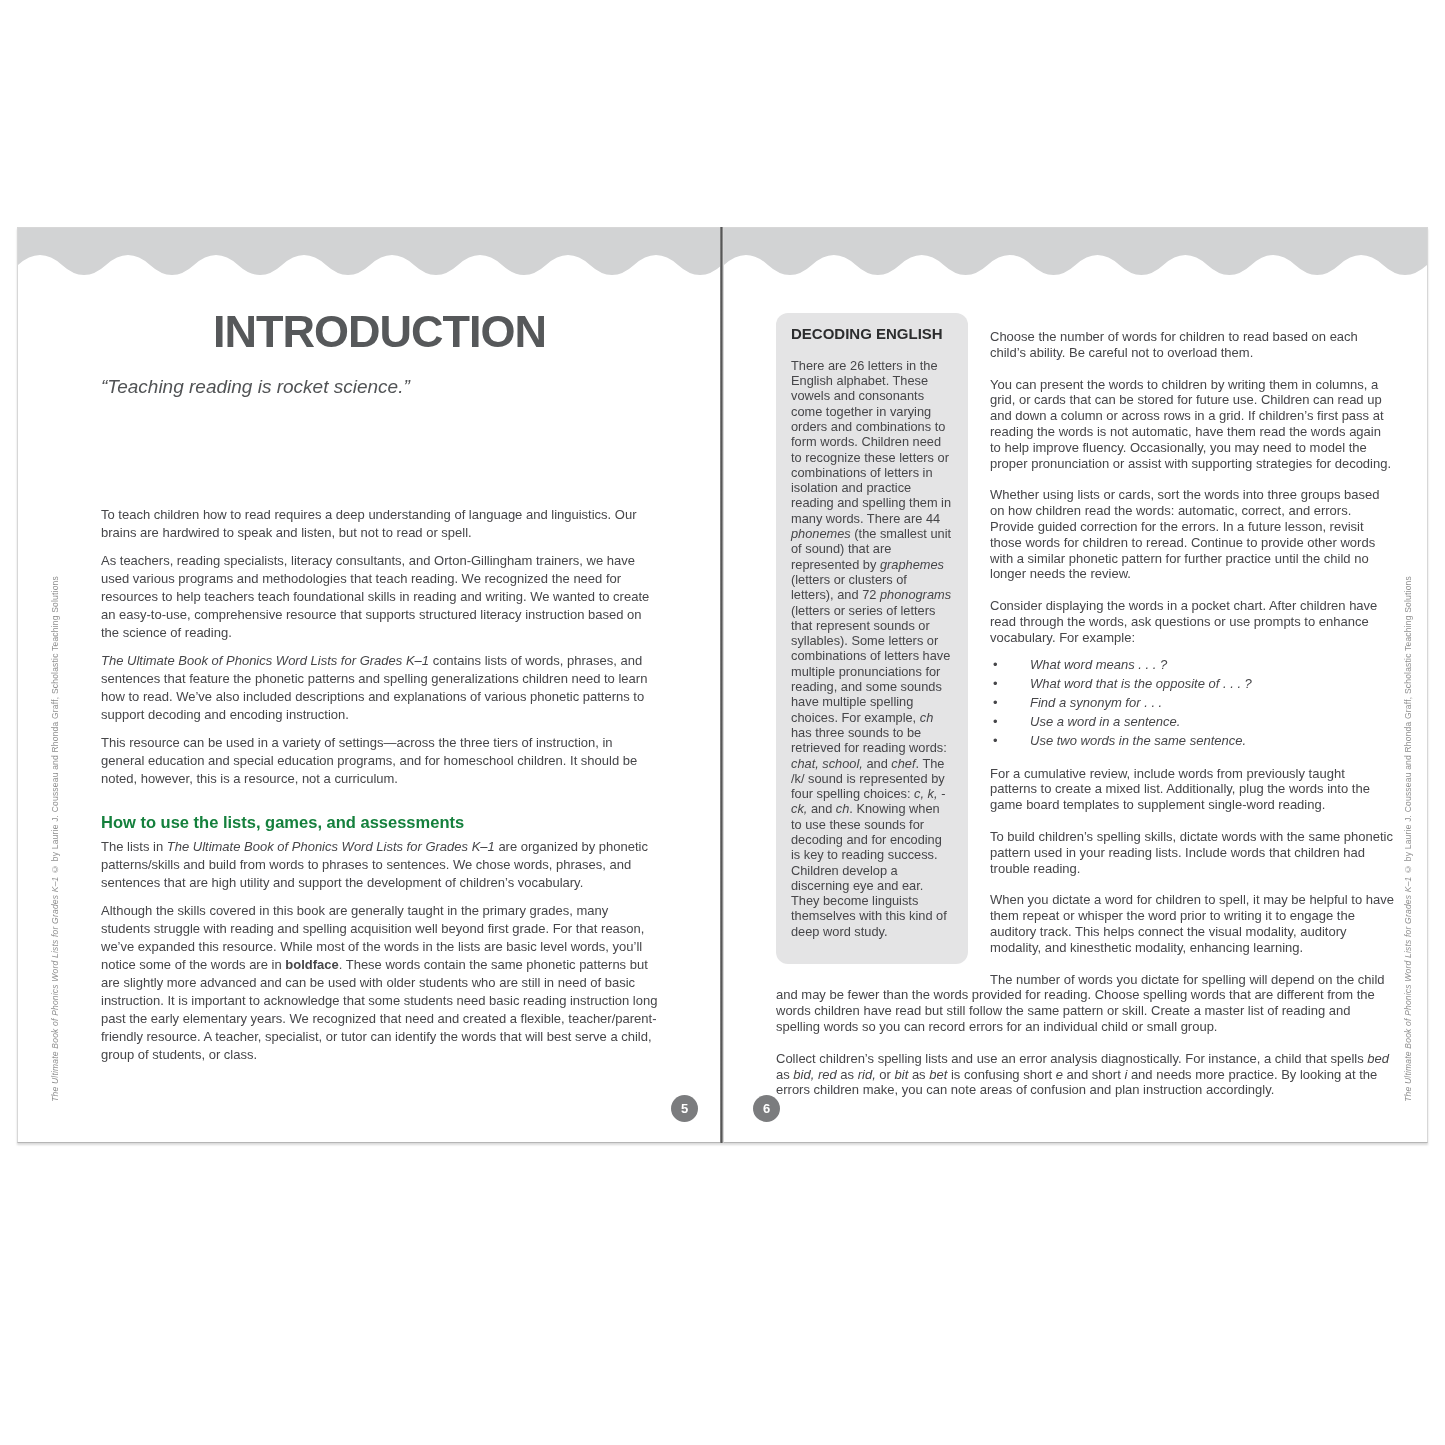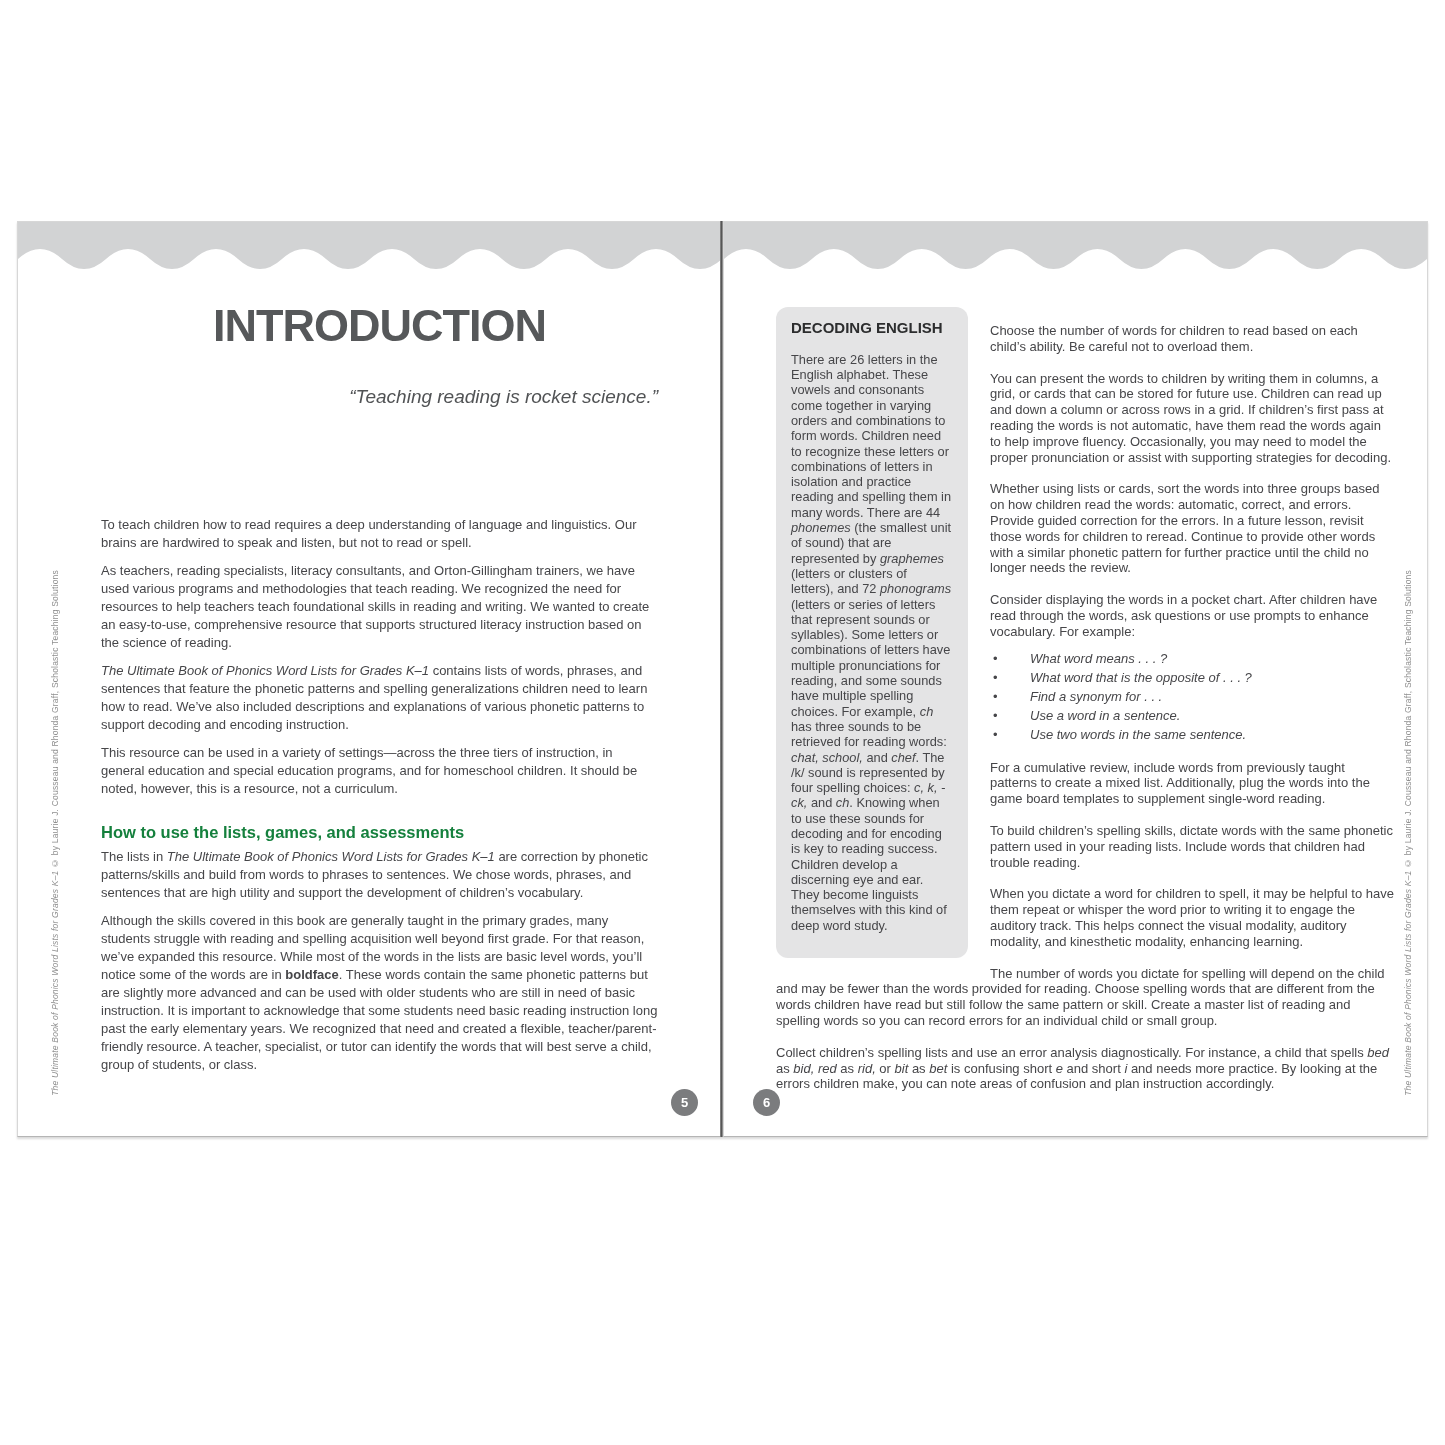--- a/index.html
+++ b/index.html
@@ -1,41 +1,41 @@
 <!DOCTYPE html>
 <html><head>
 <meta charset="utf-8">
 <style>
   html,body{margin:0;padding:0;}
   body{
     width:1445px;height:1445px;background:#ffffff;
     font-family:"Liberation Sans",sans-serif;color:#464649;
     position:relative;overflow:hidden;
   }
-  .spread{position:absolute;top:221px;left:17px;width:1411px;height:916px;display:flex;}
+  .spread{position:absolute;top:227px;left:17px;width:1411px;height:916px;display:flex;}
   .page{
     position:relative;box-sizing:border-box;background:#fff;height:916px;
     border:1px solid #d7d7d7;border-bottom-color:#b5b5b5;
     box-shadow:0 2px 2px rgba(0,0,0,0.15);
     overflow:hidden;
   }
   .page-left{width:706px;}
   .page-right{width:705px;}
   .spine{
     position:absolute;top:0;left:703px;width:3px;height:916px;z-index:4;
     background:linear-gradient(to right,#9a9a9a,#4e4e4e 45%,#a8a8a8);
   }
   .wave{position:absolute;top:-1px;left:0;width:100%;height:50px;display:block;z-index:1;}
   
   .lp-content{position:relative;z-index:2;padding:81px 64px 0 83px;}
   .intro-title{
     font-size:45px;font-weight:bold;letter-spacing:-1px;line-height:1;
     color:#56585a;text-align:center;margin:0;
   }
-  .quote{margin:38px 0 0;text-align:right;font-style:italic;font-size:19px;color:#515355;}
+  .quote{margin:22px 0 0;text-align:left;font-style:italic;font-size:19px;color:#515355;}
   .attribution{margin:4px 0 0;text-align:center;font-size:13.5px;color:#515355;}
   .lp-body{margin-top:108px;font-size:13px;line-height:18px;}
   .lp-body p{margin:0 0 10px;}
   .sub-heading{font-size:16.5px;font-weight:bold;color:#15803d;margin:25px 0 7px;}
   
   .rp-content{position:relative;z-index:2;padding:85px 33px 0 52px;font-size:13px;line-height:15.8px;}
   .decoding-box{
     float:left;width:192px;min-height:592px;box-sizing:border-box;
     background:#e4e4e5;border-radius:12px;padding:13px 15px 14px;
     margin:0 22px 14px 0;
@@ -79,21 +79,21 @@
     <div class="lp-content">
       <h1 class="intro-title">INTRODUCTION</h1>
       <p class="quote">“Teaching reading is rocket science.”</p>
 
       <div class="lp-body">
         <p>To teach children how to read requires a deep understanding of language and linguistics. Our brains are hardwired to speak and listen, but not to read or spell.</p>
         <p>As teachers, reading specialists, literacy consultants, and Orton-Gillingham trainers, we have used various programs and methodologies that teach reading. We recognized the need for resources to help teachers teach foundational skills in reading and writing. We wanted to create an easy-to-use, comprehensive resource that supports structured literacy instruction based on the science of reading.</p>
         <p><span class="run-i">The Ultimate Book of Phonics Word Lists for Grades K–1</span><span> contains lists of words, phrases, and sentences that feature the phonetic patterns and spelling generalizations children need to learn how to read. We’ve also included descriptions and explanations of various phonetic patterns to support decoding and encoding instruction.</span></p>
         <p>This resource can be used in a variety of settings—across the three tiers of instruction, in general education and special education programs, and for homeschool children. It should be noted, however, this is a resource, not a curriculum.</p>
         <h2 class="sub-heading">How to use the lists, games, and assessments</h2>
-        <p><span>The lists in </span><span class="run-i">The Ultimate Book of Phonics Word Lists for Grades K–1</span><span> are correction by phonetic patterns/skills and build from words to phrases to sentences. We chose words, phrases, and sentences that are high utility and support the development of children’s vocabulary.</span></p>
+        <p><span>The lists in </span><span class="run-i">The Ultimate Book of Phonics Word Lists for Grades K–1</span><span> are organized by phonetic patterns/skills and build from words to phrases to sentences. We chose words, phrases, and sentences that are high utility and support the development of children’s vocabulary.</span></p>
         <p><span>Although the skills covered in this book are generally taught in the primary grades, many students struggle with reading and spelling acquisition well beyond first grade. For that reason, we’ve expanded this resource. While most of the words in the lists are basic level words, you’ll notice some of the words are in </span><span class="run-b">boldface</span><span>. These words contain the same phonetic patterns but are slightly more advanced and can be used with older students who are still in need of basic instruction. It is important to acknowledge that some students need basic reading instruction long past the early elementary years. We recognized that need and created a flexible, teacher/parent-friendly resource. A teacher, specialist, or tutor can identify the words that will best serve a child, group of students, or class.</span></p>
       </div>
     </div>
 
     <div class="credit credit-left"><span class="run-i">The Ultimate Book of Phonics Word Lists for Grades K–1</span><span> © by Laurie J. Cousseau and Rhonda Graff, Scholastic Teaching Solutions</span></div>
     <div class="badge badge-left">5</div>
   </div>
 
   <div class="page page-right">
     <svg class="wave" viewBox="0 0 704 50" preserveAspectRatio="none" aria-hidden="true">

